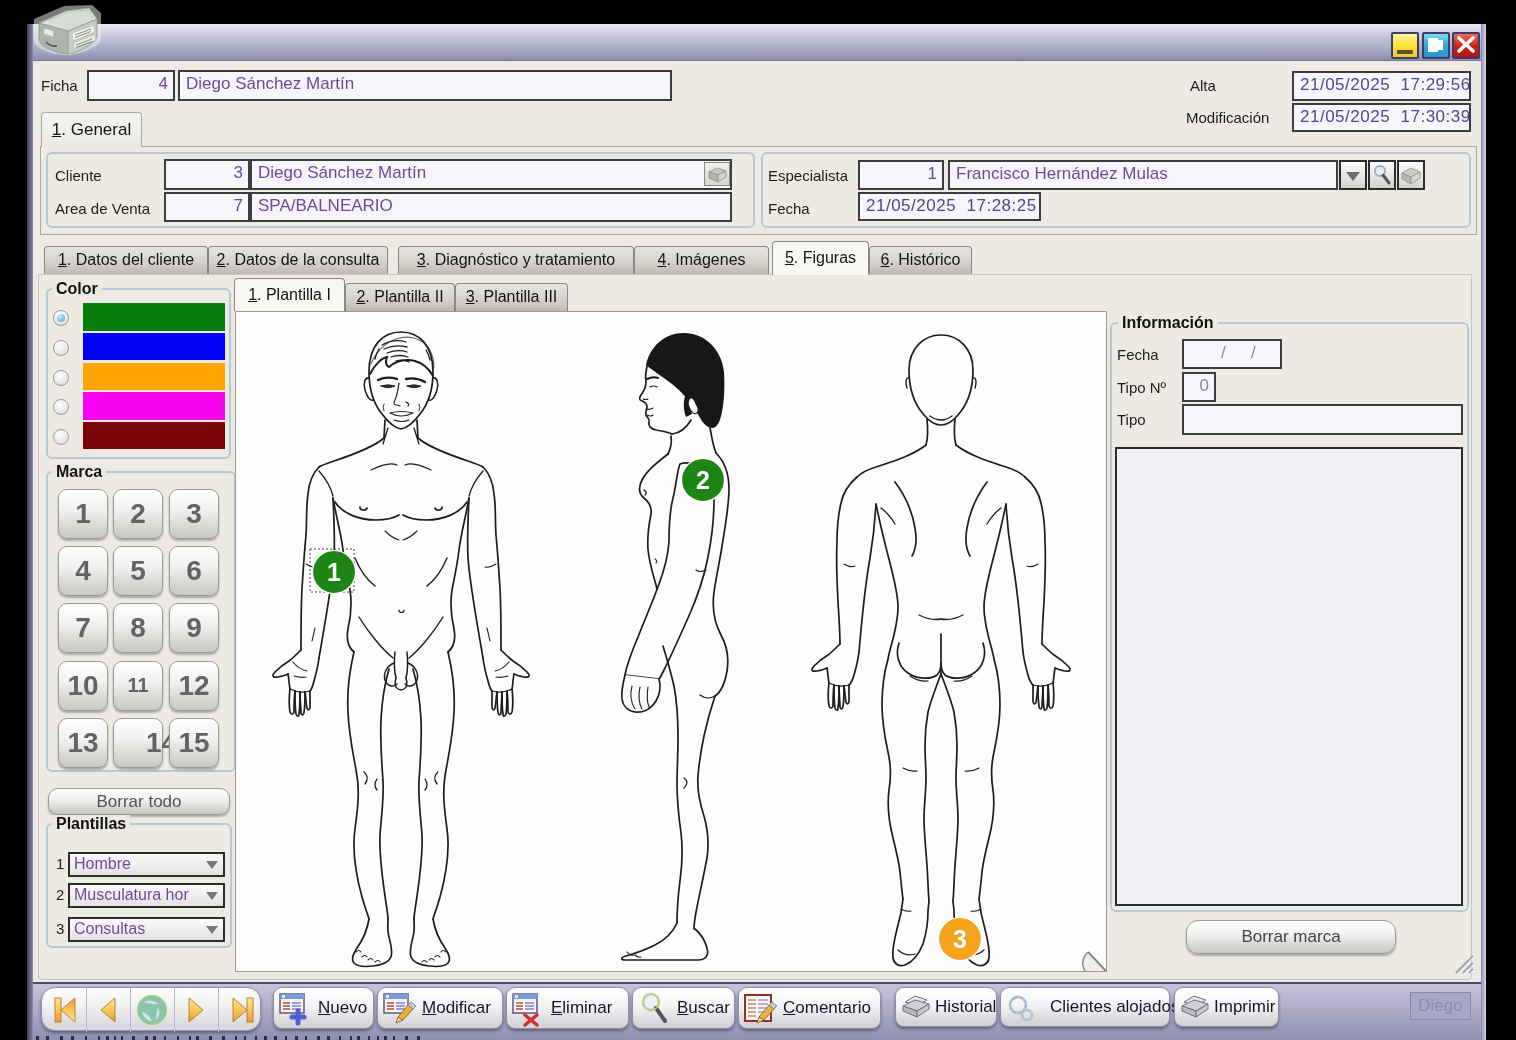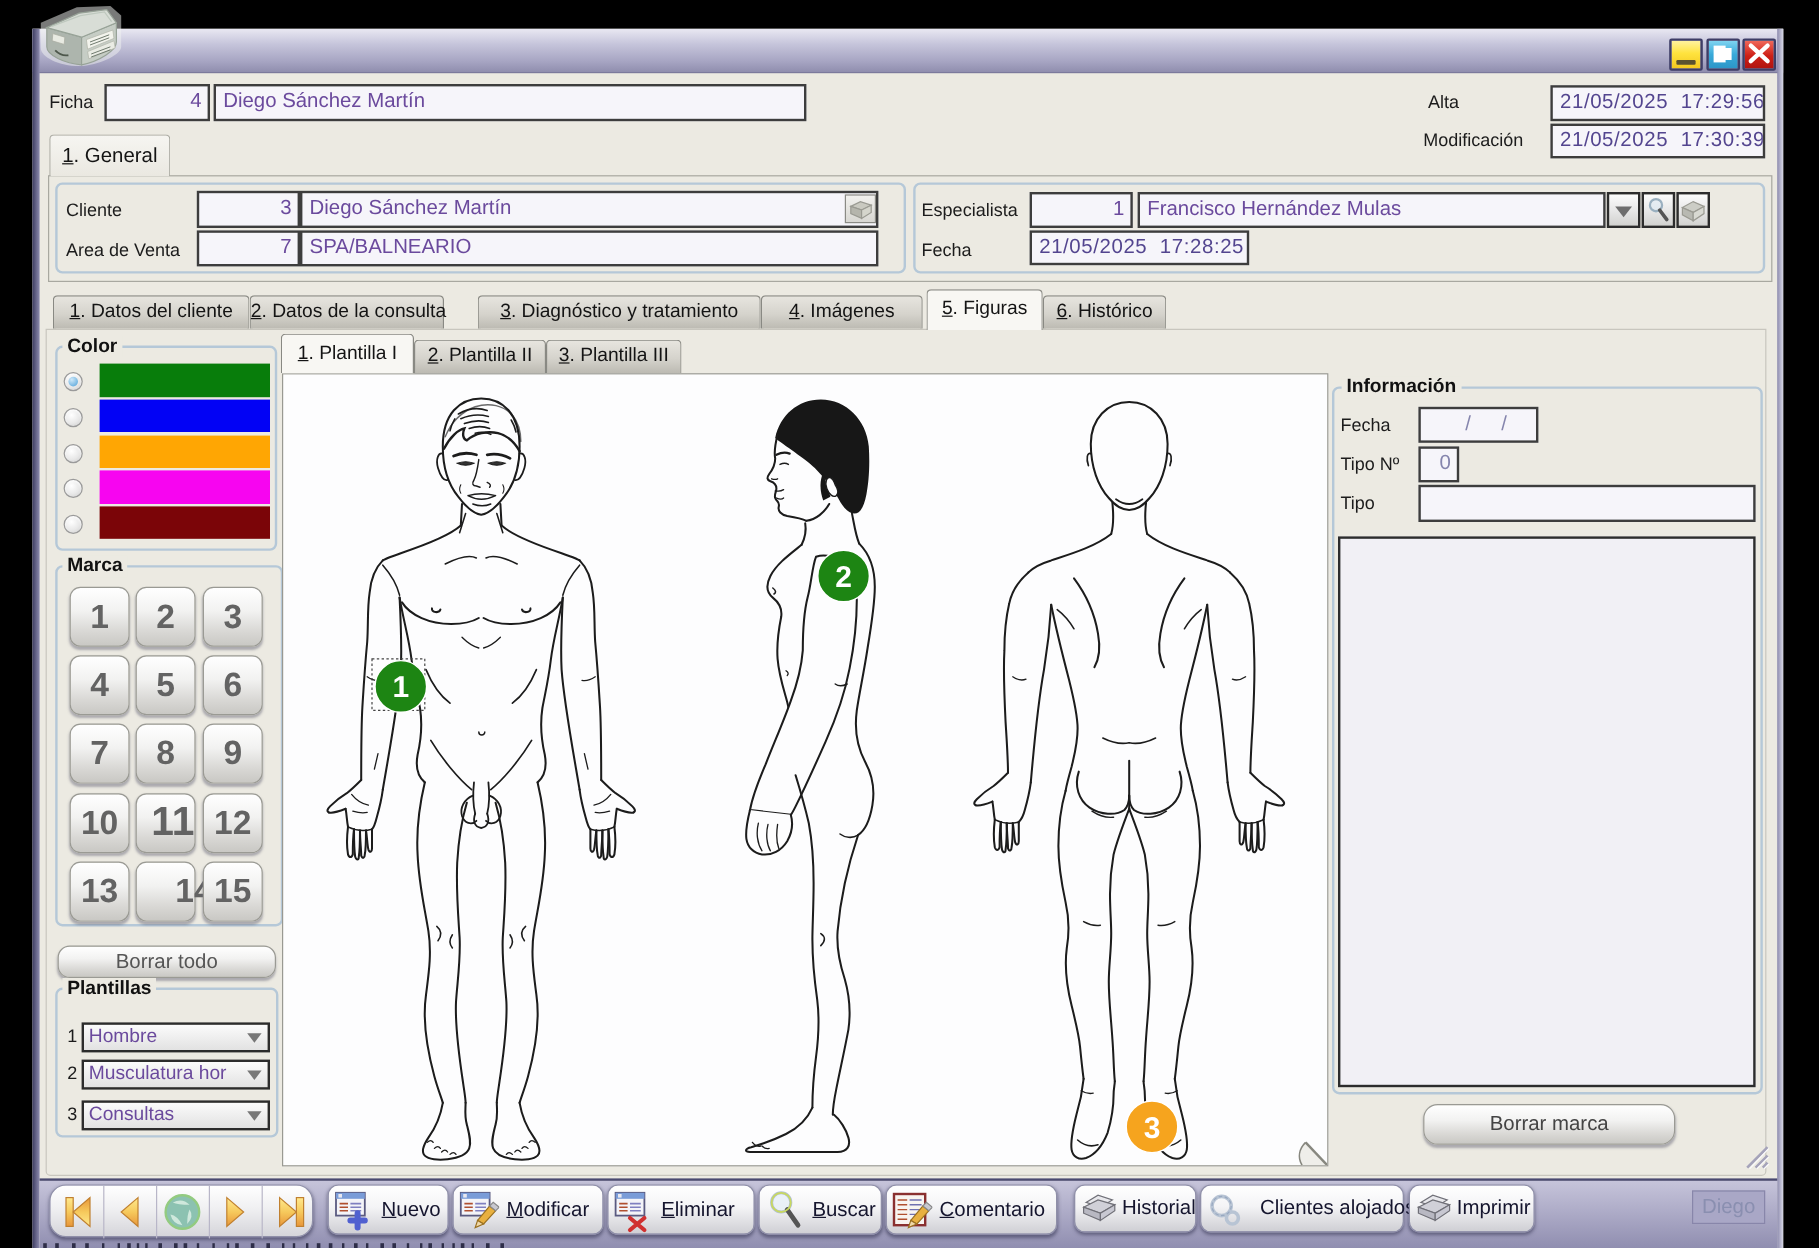--- a/index.html
+++ b/index.html
@@ -146,21 +146,21 @@
           <path d="M21,10 L21,16 L12,22 L12,15 Z" fill="#d8d9d2"></path>
         </g>
       </svg>
  </div>
  <div class="lbl" style="left:768px;top:200px;">Fecha</div>
  <div class="fld" style="left:858px;top:192px;width:183px;height:29px;">
       <span class="v dt">21/05/2025&nbsp; 17:28:25</span>
     </div>
 
  <div class="tab" style="left:44px;top:246px;width:164px;height:28px;line-height:26px;"><span class="u">1</span>. Datos del cliente</div>
- <div class="tab" style="left:208px;top:246px;width:162px;height:28px;line-height:26px;"><span class="u">2</span>. Datos de la consulta</div>
+ <div class="tab" style="left:208px;top:246px;width:180px;height:28px;line-height:26px;"><span class="u">2</span>. Datos de la consulta</div>
  <div class="tab" style="left:398px;top:246px;width:236px;height:28px;line-height:26px;"><span class="u">3</span>. Diagnóstico y tratamiento</div>
  <div class="tab" style="left:634px;top:246px;width:135px;height:28px;line-height:26px;"><span class="u">4</span>. Imágenes</div>
  <div class="tab tabsel" style="left:772px;top:241px;width:97px;height:34px;line-height:32px;"><span class="u">5</span>. Figuras</div>
  <div class="tab" style="left:869px;top:246px;width:103px;height:28px;line-height:26px;"><span class="u">6</span>. Histórico</div>
 
  <div class="abs" style="left:38px;top:274px;width:1434px;height:706px;border:1px solid #c8c6be;border-radius:0 0 4px 4px;background:#ECEAE2;"></div>
 
  <div class="grpbox" style="left:46px;top:288px;width:185px;height:171px;"></div>
  <div class="grplbl" style="left:52px;top:280px;">Color</div>
  <div id="radios">
@@ -183,21 +183,21 @@
       <div class="btn3d" style="left:58px;top:489px;width:50px;height:50px;font-size:28px;font-weight:bold;color:#636363;text-align:center;line-height:47px;border-radius:9px;">1</div>
       <div class="btn3d" style="left:113px;top:489px;width:50px;height:50px;font-size:28px;font-weight:bold;color:#636363;text-align:center;line-height:47px;border-radius:9px;">2</div>
       <div class="btn3d" style="left:169px;top:489px;width:50px;height:50px;font-size:28px;font-weight:bold;color:#636363;text-align:center;line-height:47px;border-radius:9px;">3</div>
       <div class="btn3d" style="left:58px;top:546px;width:50px;height:50px;font-size:28px;font-weight:bold;color:#636363;text-align:center;line-height:47px;border-radius:9px;">4</div>
       <div class="btn3d" style="left:113px;top:546px;width:50px;height:50px;font-size:28px;font-weight:bold;color:#636363;text-align:center;line-height:47px;border-radius:9px;">5</div>
       <div class="btn3d" style="left:169px;top:546px;width:50px;height:50px;font-size:28px;font-weight:bold;color:#636363;text-align:center;line-height:47px;border-radius:9px;">6</div>
       <div class="btn3d" style="left:58px;top:603px;width:50px;height:50px;font-size:28px;font-weight:bold;color:#636363;text-align:center;line-height:47px;border-radius:9px;">7</div>
       <div class="btn3d" style="left:113px;top:603px;width:50px;height:50px;font-size:28px;font-weight:bold;color:#636363;text-align:center;line-height:47px;border-radius:9px;">8</div>
       <div class="btn3d" style="left:169px;top:603px;width:50px;height:50px;font-size:28px;font-weight:bold;color:#636363;text-align:center;line-height:47px;border-radius:9px;">9</div>
       <div class="btn3d" style="left:58px;top:661px;width:50px;height:50px;font-size:28px;font-weight:bold;color:#636363;text-align:center;line-height:47px;border-radius:9px;">10</div>
-      <div class="btn3d" style="left:113px;top:661px;width:50px;height:50px;font-size:34px;font-weight:bold;color:#636363;text-align:right;line-height:47px;border-radius:9px;">11</div>
+      <div class="btn3d" style="left:113px;top:661px;width:50px;height:50px;font-size:20px;font-weight:bold;color:#636363;text-align:center;line-height:47px;border-radius:9px;">11</div>
       <div class="btn3d" style="left:169px;top:661px;width:50px;height:50px;font-size:28px;font-weight:bold;color:#636363;text-align:center;line-height:47px;border-radius:9px;">12</div>
       <div class="btn3d" style="left:58px;top:718px;width:50px;height:50px;font-size:28px;font-weight:bold;color:#636363;text-align:center;line-height:47px;border-radius:9px;">13</div>
       <div class="btn3d" style="left:113px;top:718px;width:50px;height:50px;font-size:28px;font-weight:bold;color:#636363;text-align:center;line-height:47px;border-radius:9px;padding-left:32px;">14</div>
       <div class="btn3d" style="left:169px;top:718px;width:50px;height:50px;font-size:28px;font-weight:bold;color:#636363;text-align:center;line-height:47px;border-radius:9px;">15</div>
     </div>
  <div class="btn3d" style="left:48px;top:788px;width:182px;height:27px;font-size:17px;color:#555;text-align:center;line-height:25px;">Borrar todo</div>
 
  <div class="grpbox" style="left:46px;top:823px;width:186px;height:125px;"></div>
  <div class="grplbl" style="left:52px;top:815px;">Plantillas</div>
  <div class="lbl" style="left:56px;top:855px;">1</div>

